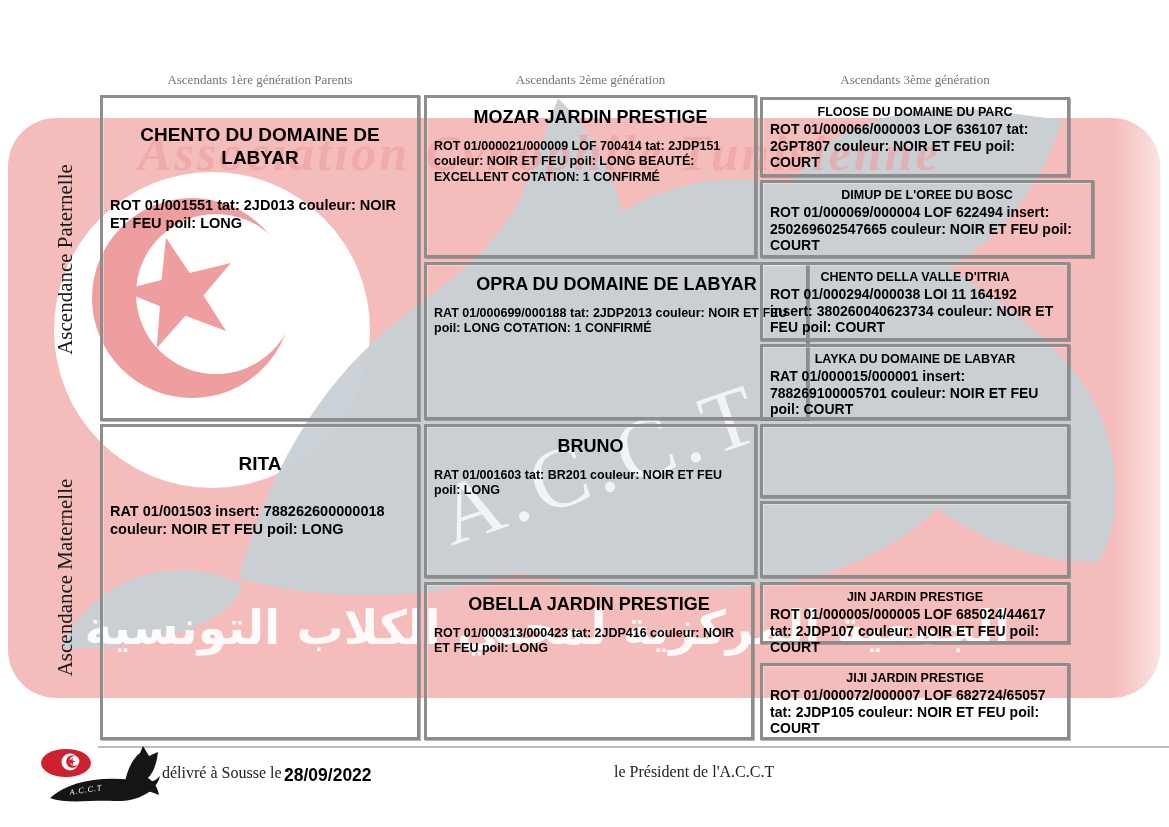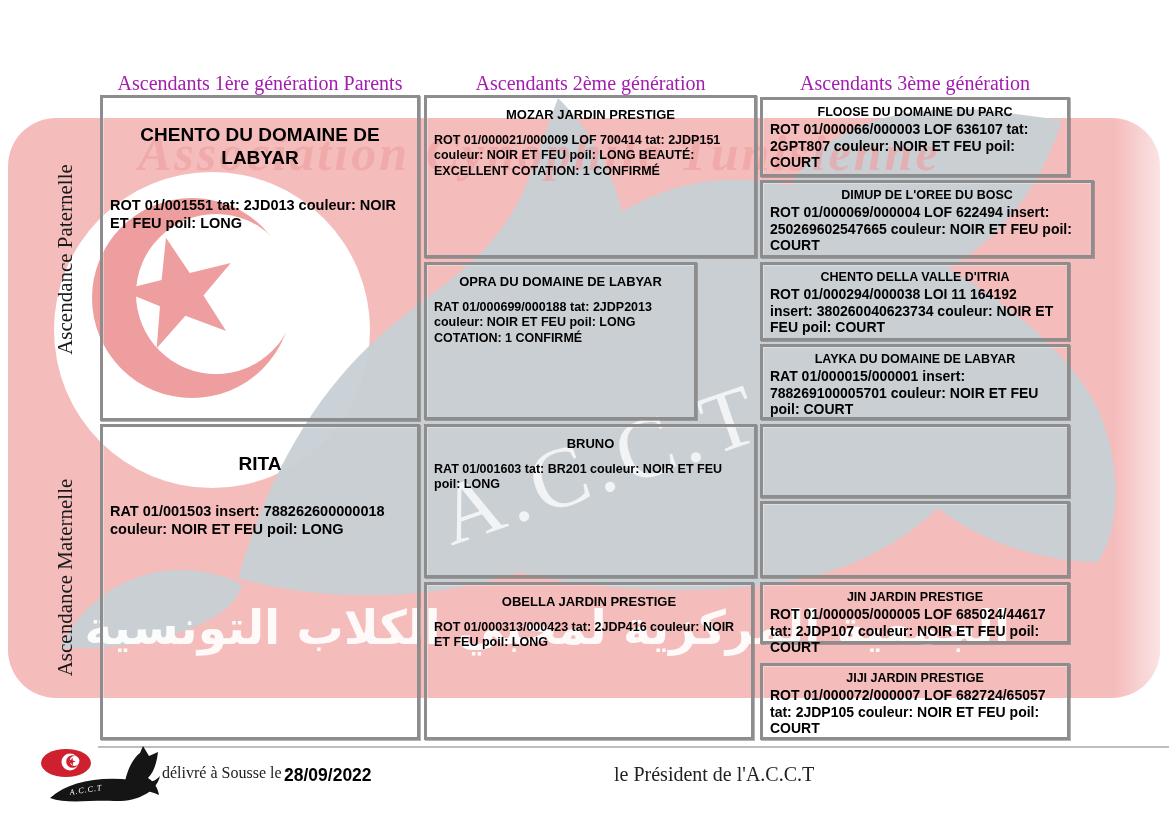--- a/index.html
+++ b/index.html
@@ -11,46 +11,46 @@
     font-family:"Liberation Serif",serif;font-style:italic;font-weight:bold;
     font-size:50px;letter-spacing:3px;color:rgba(238,160,160,0.65);white-space:nowrap;}
   .wm-acct{position:absolute;left:430px;top:400px;width:420px;z-index:1;
     font-family:"Liberation Serif",serif;font-size:86px;letter-spacing:6px;
     color:rgba(255,255,255,0.75);transform:rotate(-19deg);white-space:nowrap;}
   .wm-arabic{position:absolute;left:100px;top:600px;width:910px;z-index:1;
     direction:rtl;text-align:center;font-size:47px;font-weight:bold;
     color:rgba(255,255,255,0.93);font-family:"DejaVu Sans",sans-serif;white-space:nowrap;}
   
   .col-header{position:absolute;top:72px;z-index:2;font-family:"Liberation Serif",serif;
-    font-size:20px;color:#a21caf;text-align:center;white-space:nowrap;}
+    font-size:13px;color:#737373;text-align:center;white-space:nowrap;}
   .side-label{position:absolute;z-index:2;font-family:"Liberation Serif",serif;
     font-size:21px;color:#1a1a1a;white-space:nowrap;transform:rotate(-90deg);
     transform-origin:center center;}
   
   .box{position:absolute;z-index:2;border:3px solid #8d8d8d;box-sizing:border-box;
     box-shadow:1px 1px 0 rgba(90,90,90,.45), inset 1px 1px 0 rgba(255,255,255,.35);
     background:transparent;}
   .box .title{font-weight:bold;text-align:center;color:#000;}
   .box .details{font-weight:bold;text-align:left;color:#000;padding:0 7px;}
   .g1 .title{font-size:19px;margin-top:26px;padding:0 24px;line-height:1.2;}
   .g1 .details{font-size:14.5px;margin-top:26px;line-height:1.25;}
-  .g2 .title{font-size:13px;margin-top:9px;padding:0 10px;}
+  .g2 .title{font-size:18px;margin-top:9px;padding:0 10px;}
   .g2 .details{font-size:12.5px;margin-top:11px;line-height:1.22;}
   .g3 .title{font-size:12.5px;margin-top:5px;padding:0 6px;}
   .g3 .details{font-size:14px;margin-top:2px;line-height:1.18;}
   
   .footer-rule{position:absolute;left:98px;top:746px;width:1071px;height:2px;
     background:#bdbdbd;z-index:2;}
   #logo{position:absolute;left:36px;top:746px;z-index:3;}
   .issued-label{position:absolute;left:162px;top:764px;z-index:3;
     font-family:"Liberation Serif",serif;font-size:16px;color:#222;}
   .issued-date{position:absolute;left:284px;top:765px;z-index:3;
     font-size:17.5px;font-weight:bold;color:#000;}
   .president{position:absolute;left:614px;top:763px;z-index:3;
-    font-family:"Liberation Serif",serif;font-size:20px;color:#222;}
+    font-family:"Liberation Serif",serif;font-size:16px;color:#222;}
 </style>
 </head>
 <body>
 
 <div id="page">
 
   <svg id="bg-svg" width="1169" height="827" viewBox="0 0 1169 827">
     <defs>
       <linearGradient id="fadeR" x1="0" y1="0" x2="1" y2="0">
         <stop offset="0" stop-color="#f5bcbc"></stop>
@@ -106,21 +106,21 @@
   </div>
   <div class="box g1" style="left:100px;top:424px;width:320px;height:316px;">
     <div class="title">RITA</div>
     <div class="details">RAT 01/001503 insert: 788262600000018 couleur: NOIR ET FEU poil: LONG</div>
   </div>
 
   <div class="box g2" style="left:424px;top:95px;width:333px;height:163px;">
     <div class="title">MOZAR JARDIN PRESTIGE</div>
     <div class="details">ROT 01/000021/000009 LOF 700414 tat: 2JDP151 couleur: NOIR ET FEU poil: LONG BEAUTÉ: EXCELLENT  COTATION: 1  CONFIRMÉ</div>
   </div>
-  <div class="box g2" style="left:424px;top:262px;width:273px;height:158px;">
+  <div class="box g2" style="left:424px;top:262px;width:385px;height:158px;">
     <div class="title">OPRA DU DOMAINE DE LABYAR</div>
     <div class="details">RAT 01/000699/000188 tat: 2JDP2013 couleur: NOIR ET FEU poil: LONG COTATION: 1 CONFIRMÉ</div>
   </div>
   <div class="box g2" style="left:424px;top:424px;width:333px;height:154px;">
     <div class="title">BRUNO</div>
     <div class="details">RAT 01/001603 tat: BR201 couleur: NOIR ET FEU poil: LONG</div>
   </div>
   <div class="box g2" style="left:424px;top:582px;width:330px;height:158px;">
     <div class="title">OBELLA JARDIN PRESTIGE</div>
     <div class="details">ROT 01/000313/000423 tat: 2JDP416 couleur: NOIR ET FEU poil: LONG</div>

